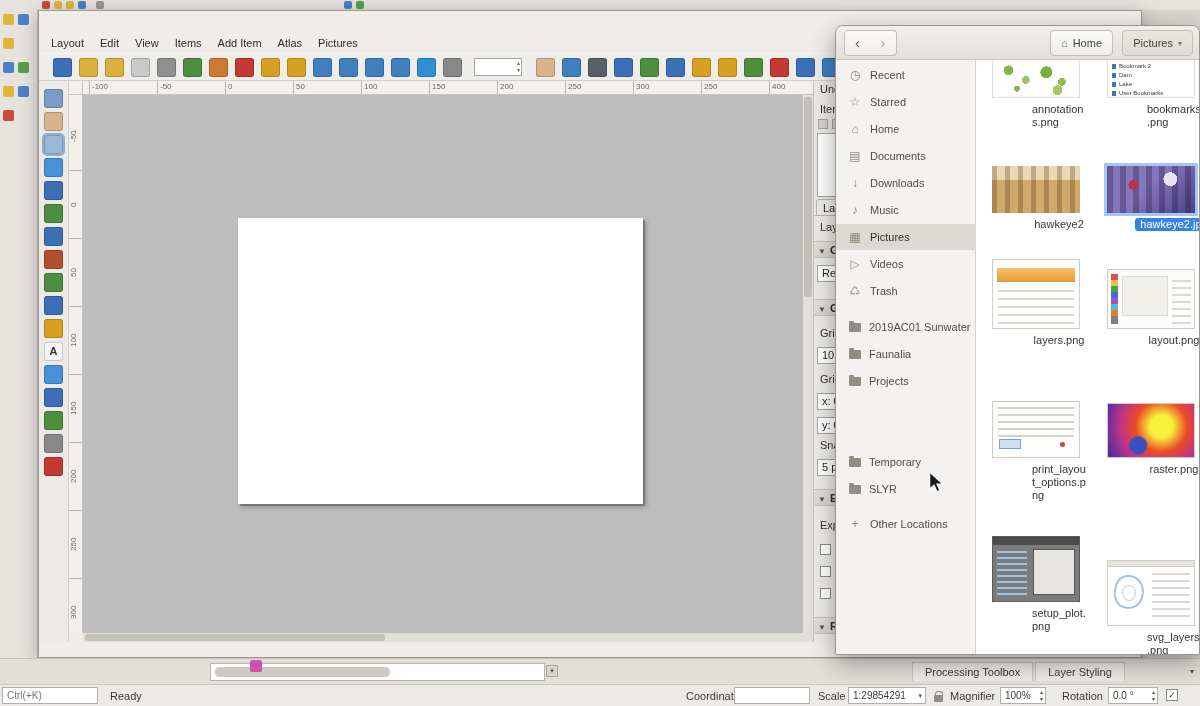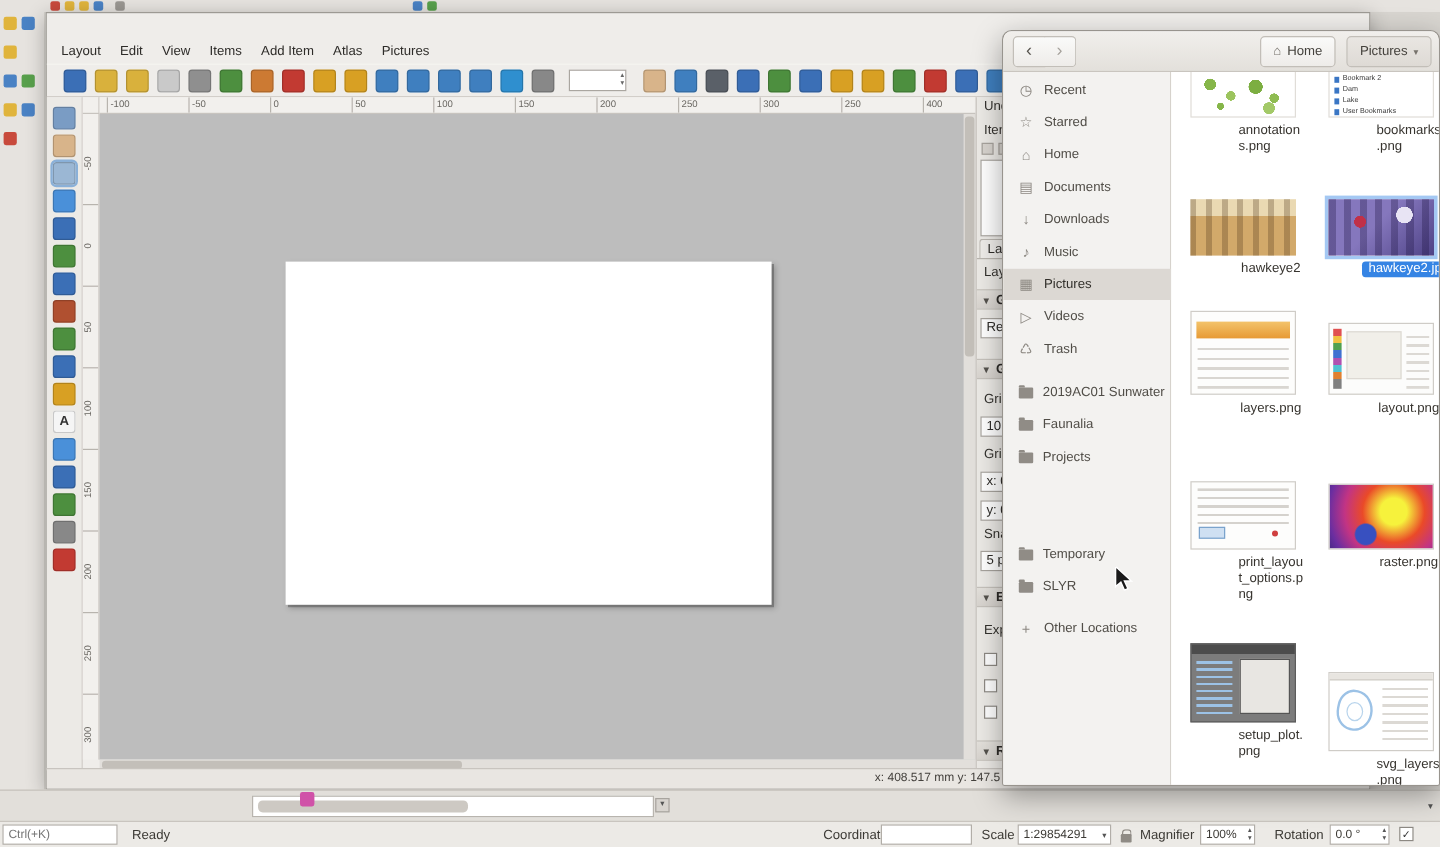--- a/index.html
+++ b/index.html
@@ -315,23 +315,20 @@
             <span>A</span>
           </div>
         <div class="rp-check" style="top:506px">
             <span class="cbx"></span>
             <span>S</span>
           </div>
         <div class="rp-sec" style="top:536px"><span class="tri">▼</span><span>Re</span></div>
       </div>
     </div>
 
-    <div class="lw-status">
-      <span class="lw-coords">x: 408.517 mm y: 147.5</span>
-    </div>
   </div>
 
   <div class="fm">
     <div class="fm-header">
       <span class="nav-btn nav-back"><span>‹</span></span>
       <span class="nav-btn nav-fwd"><span>›</span></span>
       <span class="path-btn pb-home">
         <span class="pb-ico">⌂</span>
         <span>Home</span>
       </span>
@@ -472,20 +469,24 @@
       </div>
     </div>
   </div>
 
   <div class="bstrip">
     <div class="scroll-panel">
         <div class="thumb"></div>
       </div>
     <div class="pink-ico"></div>
     <div class="mini-btn">▾</div>
+    <div class="dock-tabs">
+      <span class="dock-tab">Processing Toolbox</span>
+      <span class="dock-tab">Layer Styling</span>
+    </div>
     <span class="tab-arrow">▾</span>
   </div>
 
   <div class="sbar">
     <input class="locator" placeholder="Ctrl(+K)" style="">
     <span class="sb-text" style="left:110px">Ready</span>
     <span class="sb-text" style="left:686px">Coordinate</span>
     <input class="coord-input" value="" style="">
     <span class="sb-text" style="left:818px">Scale</span>
     <span class="combo" style="left:848px;width:78px">

